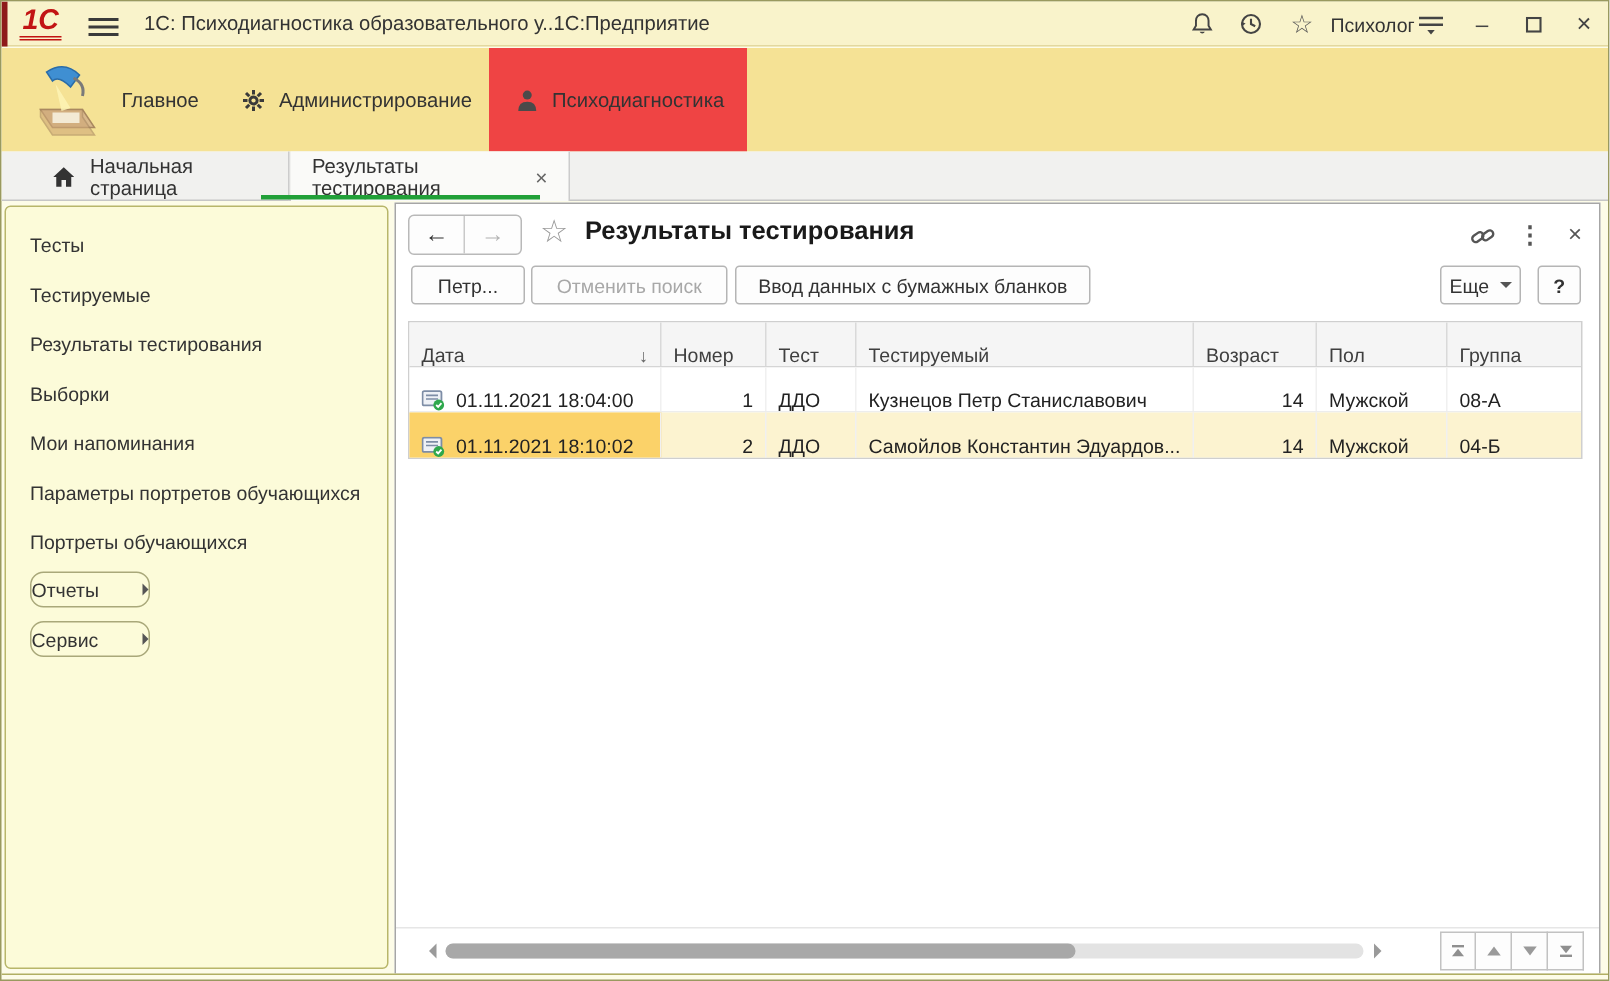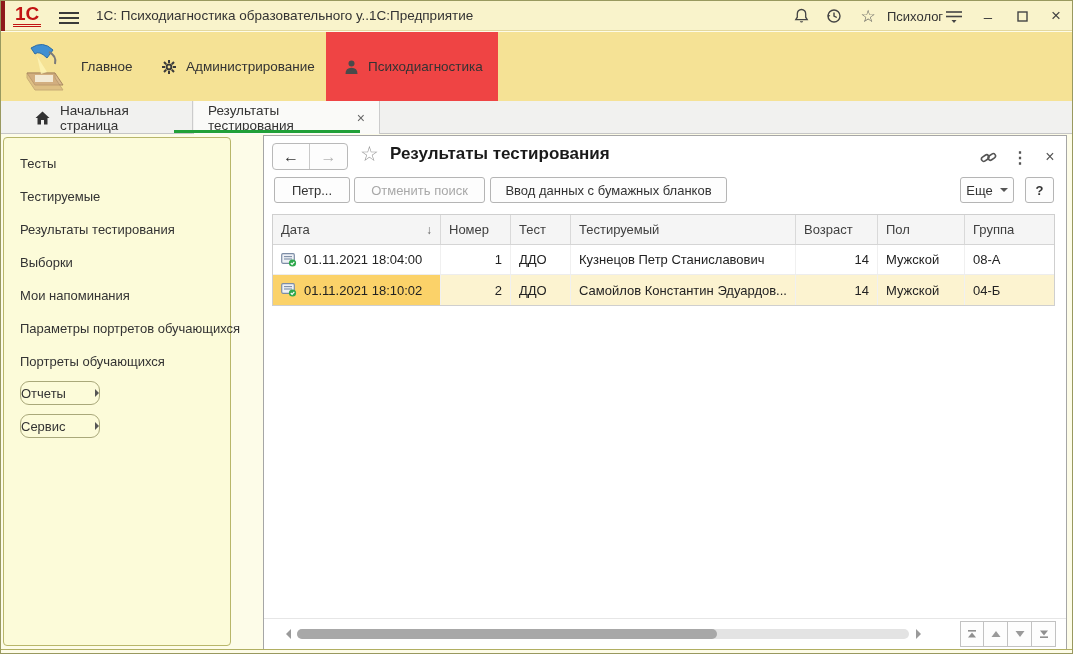--- a/index.html
+++ b/index.html
@@ -2,21 +2,21 @@
 <html><head>
 <meta charset="utf-8">
 <style>
   html,body{margin:0;padding:0;background:#d8d8d8;}
   *{box-sizing:border-box;font-family:"Liberation Sans",sans-serif;}
   #win{position:relative;width:1073px;height:654px;background:#fdfce8;overflow:hidden;border:1px solid #99995f;}
 
   
   .titlebar{position:absolute;left:0;top:0;width:1073px;height:30px;background:#f9f3cb;border-bottom:1px solid #e3d89f;}
   .red-strip{position:absolute;left:0;top:0;width:4px;height:30px;background:#8e1a1a;}
-  .logo1c{position:absolute;left:12px;top:3px;font-size:19px;font-weight:bold;color:#c21414;border-bottom:3px double #c21414;line-height:20px;padding:0 2px;}
+  .logo1c{position:absolute;left:12px;top:3px;font-size:19px;font-weight:bold;font-style:italic;color:#c21414;border-bottom:3px double #c21414;line-height:20px;padding:0 2px;}
   .hamburger{position:absolute;left:58px;top:8px;width:20px;height:14px;cursor:pointer;}
   .hamburger div{height:2px;background:#3a3a3a;margin:3px 0;}
   .tb-title{position:absolute;top:7px;font-size:13.5px;color:#333;white-space:nowrap;}
   .searchbox{position:absolute;left:482px;top:4px;width:298px;height:22px;background:#fdf9dd;border:1px solid #ddd3a0;border-radius:3px;display:flex;align-items:center;padding:0 8px;}
   .searchbox .ph{color:#9e9e9e;font-size:13px;margin-left:7px;}
   .tb-ico{position:absolute;top:5px;width:22px;height:20px;display:flex;align-items:center;justify-content:center;color:#444;cursor:pointer;}
   .tb-user{position:absolute;top:8px;font-size:13px;color:#333;}
   .winbtn{position:absolute;top:4px;width:26px;height:22px;display:flex;align-items:center;justify-content:center;font-size:15px;color:#444;cursor:pointer;}
 
   
@@ -26,21 +26,21 @@
   .rtab.active{background:#ef4444;}
 
   
   .tabbar{position:absolute;left:0;top:100px;width:1073px;height:33px;background:#f1f1ef;border-bottom:1px solid #c6c6c6;}
   .vtab{position:absolute;top:0;height:33px;display:flex;align-items:center;gap:10px;padding:0 14px;font-size:13.5px;color:#333;border-right:1px solid #cccccc;cursor:pointer;margin-left:20px;}
   .vtab .closex{color:#666;font-size:14px;margin-left:2px;cursor:pointer;}
   .vtab.active{background:#fafaf8;}
   .green-underline{position:absolute;left:173px;top:129px;width:186px;height:3px;background:#21a038;}
 
   
-  .sidebar{position:absolute;left:2px;top:136px;width:228px;height:509px;background:#fcfbd9;border:1px solid #b8b66a;border-radius:4px;}
+  .sidebar{position:absolute;left:2px;top:136px;width:256px;height:509px;background:#fcfbd9;border:1px solid #b8b66a;border-radius:4px;}
   .side-item{position:absolute;left:16px;height:24px;display:flex;align-items:center;font-size:13px;color:#333;cursor:pointer;white-space:nowrap;}
   .side-btn{position:absolute;left:16px;width:80px;height:24px;border:1px solid #a9a87a;border-radius:9px;background:#fcfbd9;display:flex;align-items:center;justify-content:space-between;gap:4px;font-size:13px;color:#333;cursor:pointer;}
   .side-btn .tri{width:0;height:0;border-left:4px solid #555;border-top:4px solid transparent;border-bottom:4px solid transparent;}
 
   
   .main{position:absolute;left:262px;top:134px;width:804px;height:514px;background:#ffffff;border:1px solid #a6a6a6;}
   .navgrp{position:absolute;left:8px;top:7px;width:76px;height:27px;border:1px solid #b9b9b9;border-radius:4px;background:#fdfdfd;display:flex;}
   .navgrp .nbtn{width:38px;display:flex;align-items:center;justify-content:center;font-size:16px;cursor:pointer;}
   .navgrp .nbtn:first-child{border-right:1px solid #c9c9c9;}
   .fav-star{position:absolute;left:96px;top:6px;font-size:21px;color:#9a9a9a;cursor:pointer;}
@@ -50,21 +50,21 @@
   .btn{position:absolute;top:41px;height:26px;border:1px solid #b5b5b5;border-radius:3px;background:#fdfdfd;font-size:13px;color:#333;display:flex;align-items:center;justify-content:center;padding:0 12px;cursor:pointer;white-space:nowrap;}
   .btn.disabled{color:#a8a8a8;cursor:default;}
   .btn .tri-dn{width:0;height:0;border-top:4px solid #555;border-left:4px solid transparent;border-right:4px solid transparent;margin-left:7px;}
 
   
   .tbl{position:absolute;left:8px;top:78px;width:783px;border:1px solid #cfcfcf;}
   .trow{display:flex;height:30px;}
   .trow.head{background:#f5f5f5;color:#3f3f3f;border-bottom:1px solid #d5d5d5;}
   .trow.r0{background:#ffffff;border-bottom:1px solid #ededed;}
   .trow.r1{background:#fcf3d0;}
-  .cell{display:flex;align-items:center;padding:0 8px;font-size:13px;overflow:hidden;white-space:nowrap;}
+  .cell{display:flex;align-items:flex-end;padding:0 8px;font-size:13px;overflow:hidden;white-space:nowrap;}
   .head .cell{border-right:1px solid #d9d9d9;}
   .trow:not(.head) .cell{border-right:1px solid #f0f0f0;color:#222;}
   .cell:last-child{border-right:none!important;}
   .c0{width:168px;}.c1{width:70px;justify-content:flex-end;}.c2{width:60px;}.c3{width:225px;}.c4{width:82px;justify-content:flex-end;}.c5{width:87px;}.c6{width:91px;flex:1;}
   .head .c1,.head .c4{justify-content:flex-start;}
   .sortarrow{margin-left:auto;color:#666;font-size:12px;}
   .cell.selcell{background:#fbd269;}
   .docico{margin-right:7px;flex:none;}
 
   

